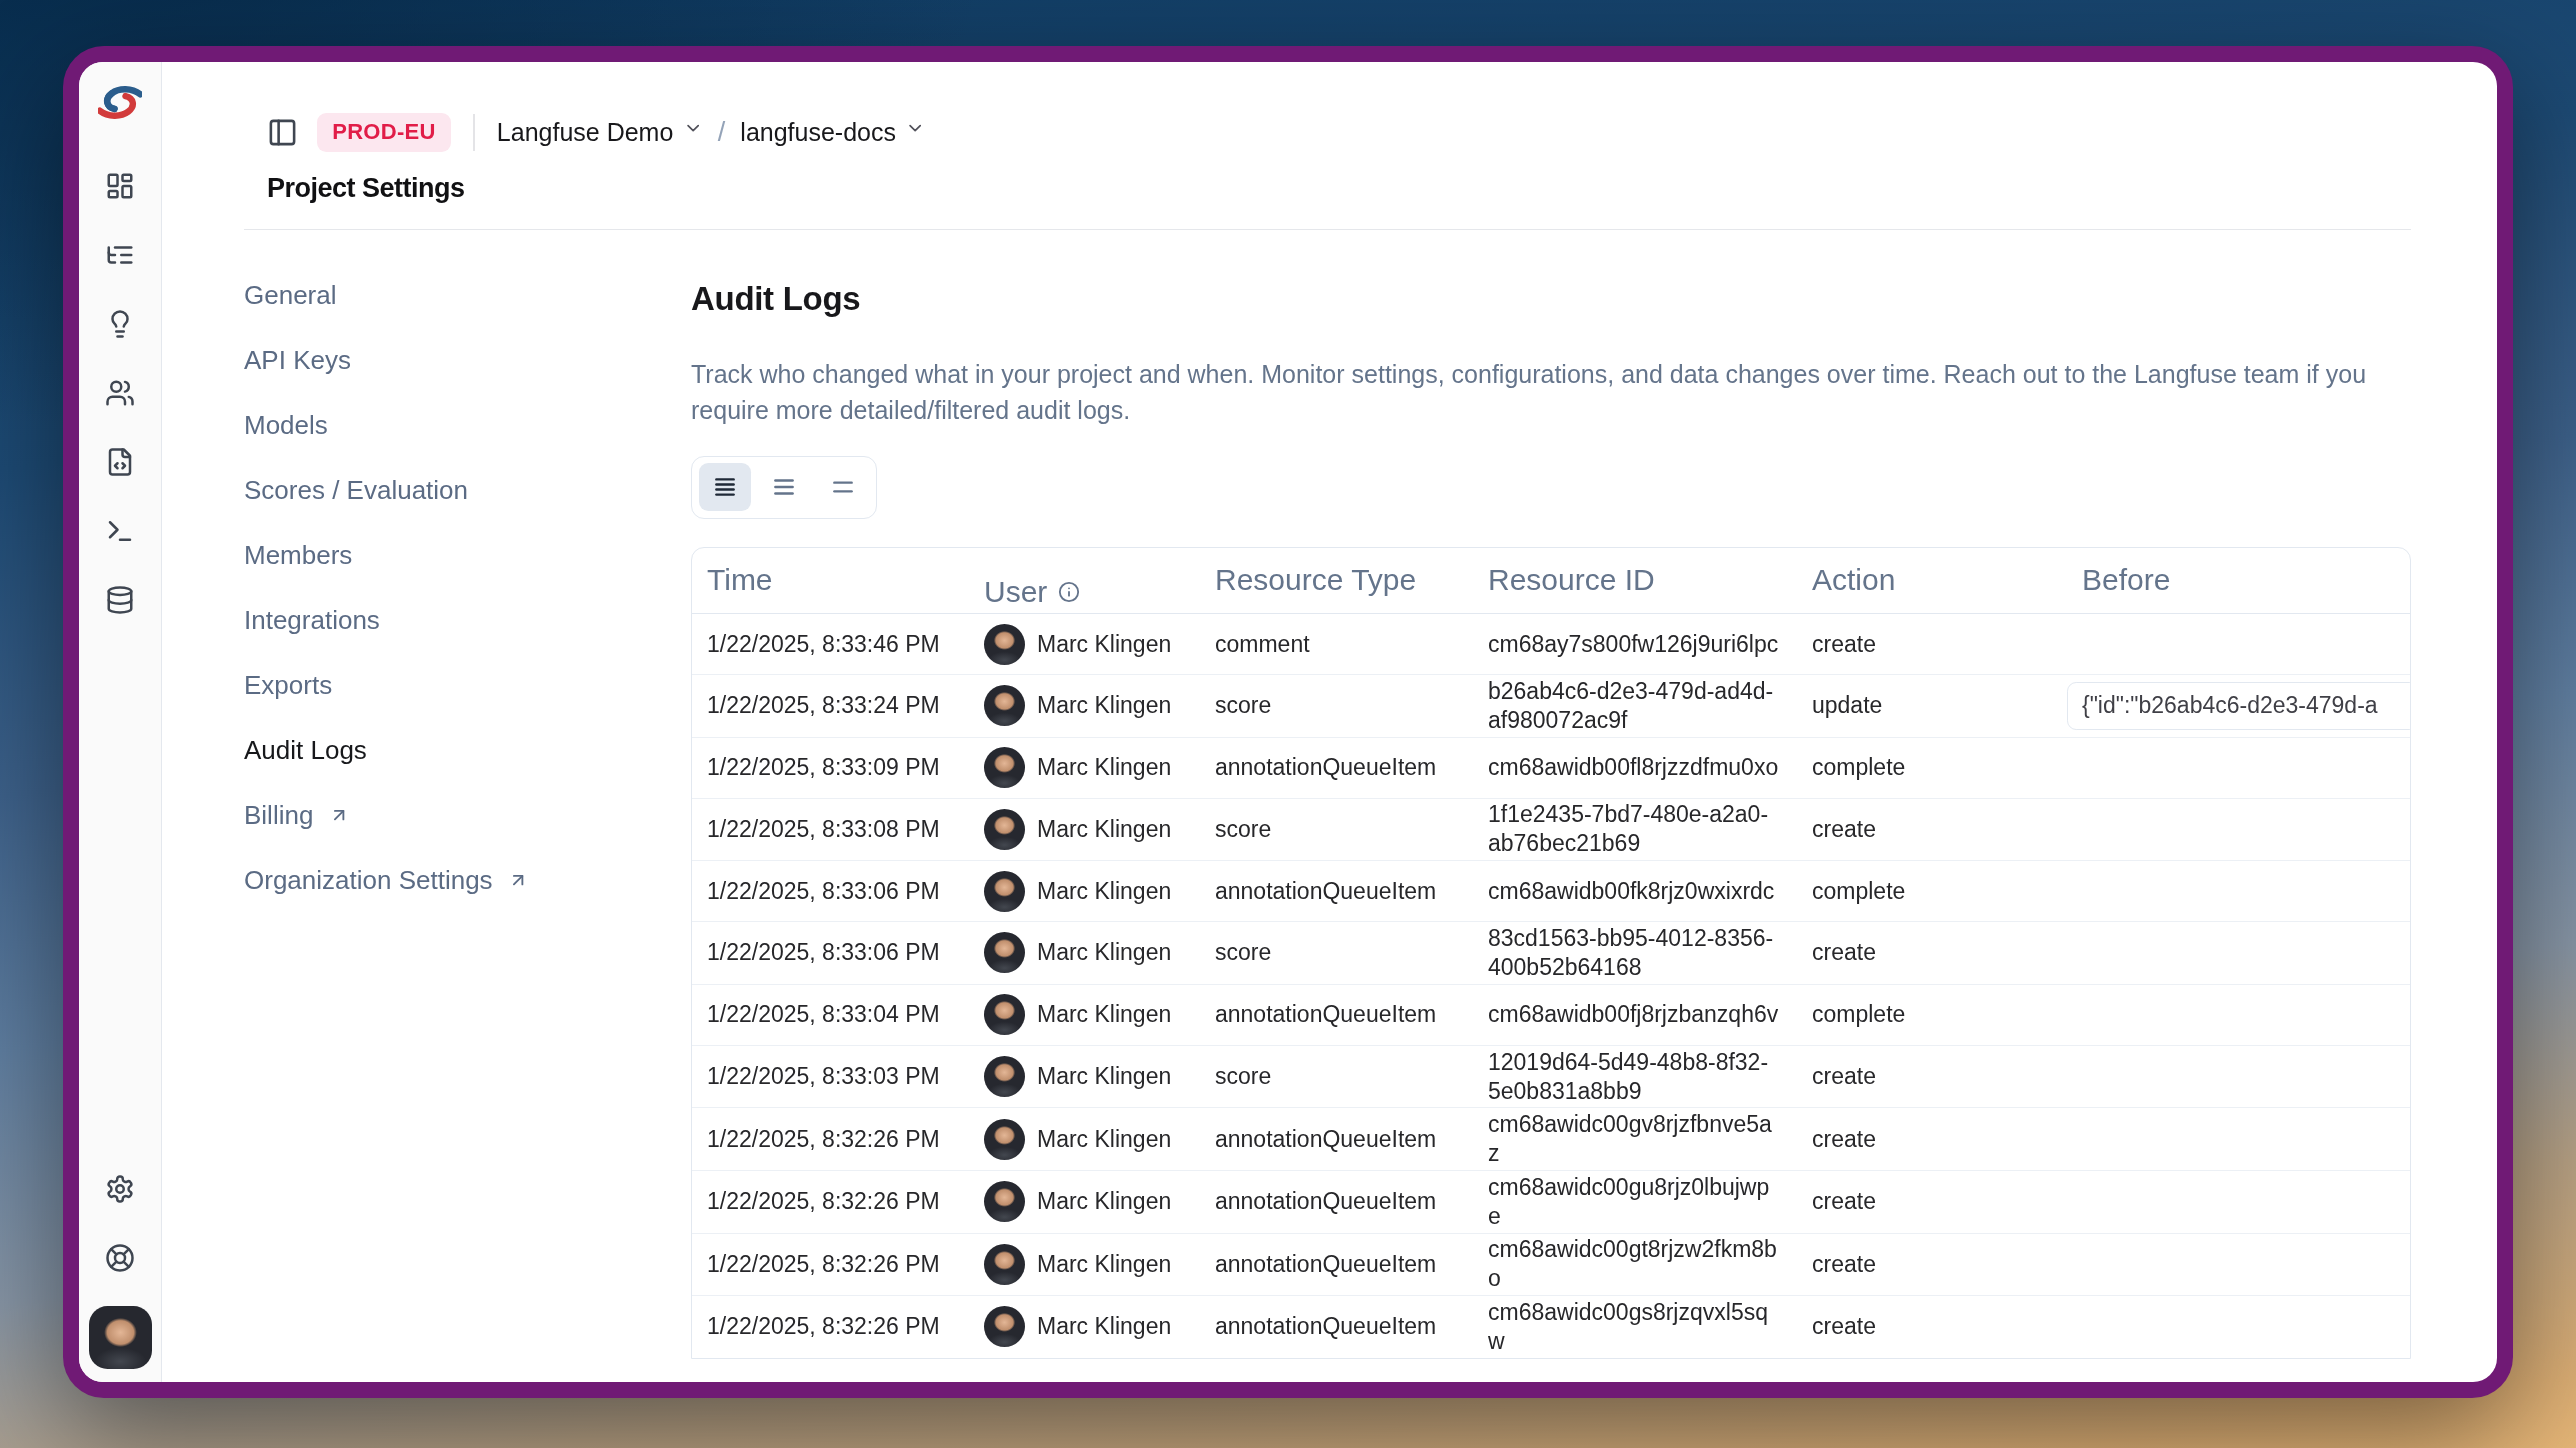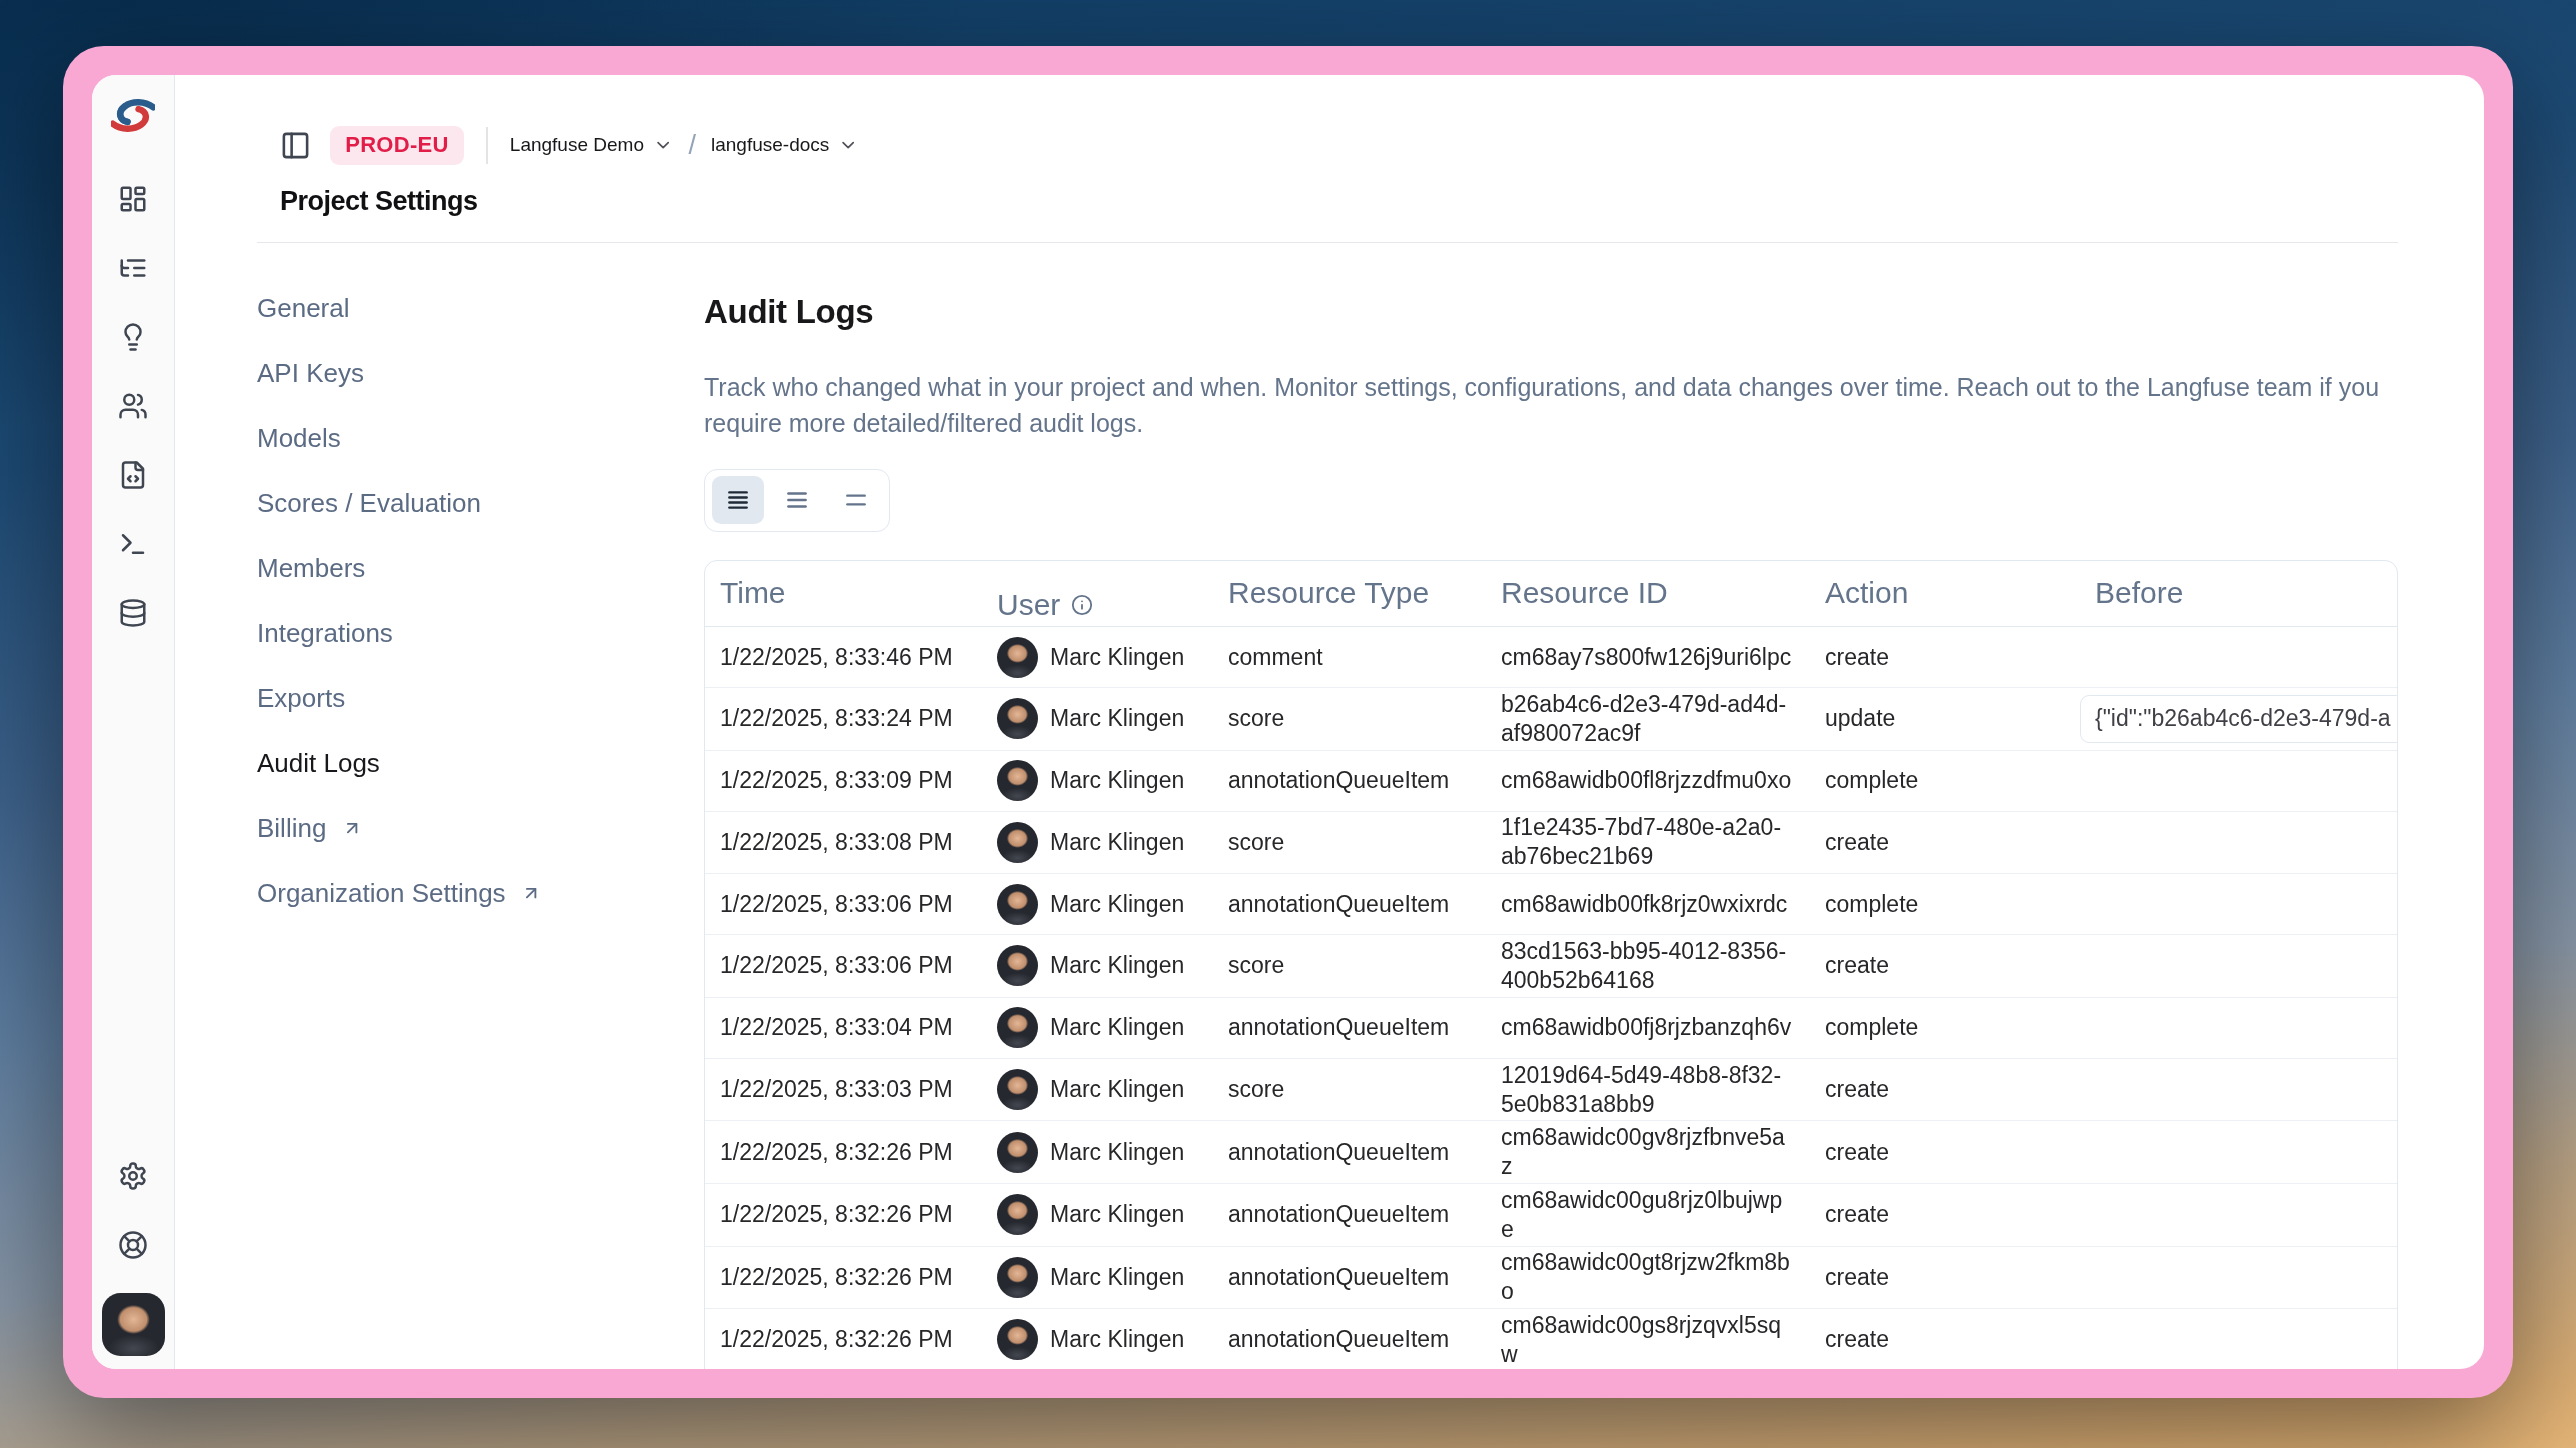--- a/index.html
+++ b/index.html
@@ -5,21 +5,21 @@
   * { margin:0; padding:0; box-sizing:border-box; }
   html,body { width:2576px; height:1449px; overflow:hidden; }
   body {
     font-family:"Liberation Sans", sans-serif;
     background:
       radial-gradient(1479px 832px at 4% -5%, rgba(6,40,70,.85), rgba(6,40,70,0) 60%),
       linear-gradient(172deg, #0e3a61 0%, #1d4a74 26%, #3d618a 44%, #5f7ea0 58%, #8795a5 72%, #b7a184 84%, #dcae74 96%, #e6b677 100%);
   }
   .window {
     position:absolute; left:63px; top:46px; right:63px; bottom:50px;
-    background:#f9a8d4; border-radius:41px; padding:29px;
+    background:#701a75; border-radius:41px; padding:16px;
     box-shadow:0 37px 111px rgba(0,0,0,.45);
   }
   .window-content {
     width:100%; height:100%; background:#ffffff; border-radius:24px;
     overflow:hidden; display:flex;
   }
   
   .rail {
     width:83px; flex:none; background:#fafafa; border-right:1.4px solid #e4e8ee;
     display:flex; flex-direction:column; align-items:center; padding:24px 0 13px;
@@ -40,21 +40,21 @@
   
   .main { flex:1; min-width:0; padding:0 86px 0 82px; display:flex; flex-direction:column; }
   .topbar { display:flex; align-items:center; margin:48px 0 0 23px; height:44px; }
   .panel-btn { width:31px; height:31px; color:#3f4651; cursor:pointer; flex:none; }
   .env-badge {
     margin-left:18.5px; background:#fce7ef; color:#e11d48;
     font-size:22px; font-weight:600; letter-spacing:0.3px;
     padding:6.5px 15.7px; border-radius:9.2px; cursor:default;
   }
   .tb-divider { width:1.4px; height:37px; background:#e4e4e7; margin:0 22px; }
-  .crumb { display:flex; align-items:center; gap:9.2px; font-size:19px; font-weight:500; color:#18181b; cursor:pointer; }
+  .crumb { display:flex; gap:9.2px; font-size:25px; font-weight:500; color:#18181b; cursor:pointer; }
   .crumb svg { color:#52525b; }
   .crumb-slash { color:#94a3b8; font-size:27px; font-weight:300; margin:0 15px; }
   .page-title { margin:18.5px 0 0 23px; font-size:27px; font-weight:700; color:#111113; letter-spacing:-0.5px; }
   .content-divider { margin-top:25px; border-bottom:1.4px solid #e5e7eb; }
   
   .settings-layout { display:flex; padding-top:50px; flex:1; min-height:0; }
   .settings-nav { width:447px; flex:none; display:flex; flex-direction:column; }
   .nav-item {
     display:flex; align-items:center; gap:15.7px; height:31px; margin-bottom:34px;
     font-size:26px; font-weight:400; color:#5b6b84; cursor:pointer; text-decoration:none;

